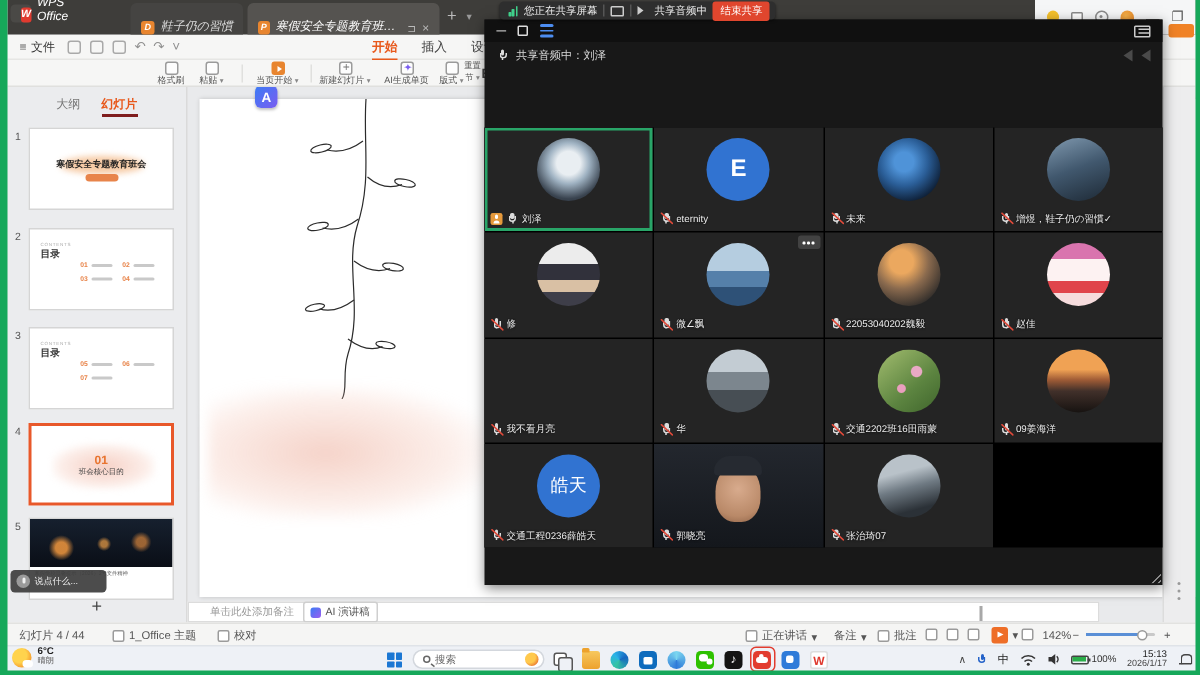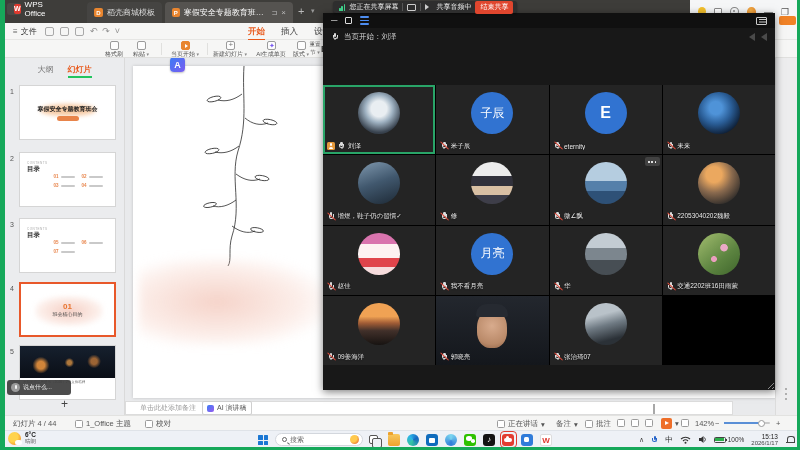--- a/index.html
+++ b/index.html
@@ -7,21 +7,21 @@
   .screen { position:relative; width:800px; height:450px; background:#e9eaec; overflow:hidden; }
   .abs { position:absolute; }
 
   
   .edge-l { left:0; top:0; width:5px; height:450px; background:#16a85a; z-index:60; }
   .edge-r { right:0; top:0; width:3px; height:450px; background:#16a85a; z-index:60; }
   .edge-b { left:0; bottom:0; width:800px; height:3px; background:#16a85a; z-index:60; }
 
   
   .titlebar { left:5px; top:0; width:792px; height:23px; background:#3e3d3a; z-index:5; }
-  .ttab { position:absolute; top:2px; height:21px; display:flex; align-items:center; gap:4px; padding:0 7px; font-size:8px; color:#ddd; border-radius:4px 4px 0 0; }
+  .ttab { position:absolute; top:2px; height:21px; display:flex; align-items:flex-end; gap:4px; padding:0 7px; font-size:8px; color:#ddd; border-radius:4px 4px 0 0;font-style:italic; }
   .ttab.app { left:2px; background:#4a4946; color:#fff; }
   .ttab.store { left:82px; background:#454442; }
   .ttab.doc { left:160px; background:#555350; color:#fff; width:128px; }
   .wlogo { width:10px; height:10px; background:#e03a2f; border-radius:2px; color:#fff; font-size:7px; font-weight:bold; display:flex; align-items:center; justify-content:center; }
   .dicon { width:9px; height:9px; background:#e8852f; border-radius:2px; color:#fff; font-size:6px; font-weight:bold; display:flex; align-items:center; justify-content:center; }
   .tclose { margin-left:auto; color:#bbb; font-size:8px; }
   .tpin { color:#bbb; font-size:7px; }
   .newtab { left:293px; top:5px; color:#bbb; font-size:11px; }
   .tcaret { left:306px; top:7px; color:#999; font-size:7px; }
   .trwhite { right:0; top:0; width:107px; height:23px; background:#f5f6f7; display:flex; align-items:center; gap:8px; padding:0 8px; }
@@ -61,21 +61,21 @@
   .ricon.orange::after { content:""; position:absolute; left:3px; top:2.2px; width:0; height:0; border:2.3px solid transparent; border-left:3.5px solid #fff; }
   .ricon.plus::after { content:"+"; position:absolute; left:2px; top:-1px; color:#777; font-size:8px; }
   .ricon.spark::after { content:"✦"; position:absolute; left:1.5px; top:-0.5px; color:#7a5cf0; font-size:7px; }
   .dd::after { content:" ▾"; font-size:5px; color:#888; }
   .rsep { position:absolute; top:3px; width:1px; height:12px; background:#e0e0de; }
   .boldb { position:absolute; left:316px; top:4px; font-size:9px; font-weight:bold; color:#444; }
 
   
   .panel { left:5px; top:58px; width:120px; height:357px; background:#ebecee; border-right:1px solid #dadada; z-index:3; }
   .ptabs { position:absolute; left:0; top:6px; width:100%; display:flex; justify-content:center; gap:14px; font-size:8px; color:#777; }
-  .ptab.on { color:#e8591c; font-weight:bold; border-bottom:2px solid #22c55e; padding-bottom:1px; }
+  .ptab.on { color:#e8591c; font-weight:bold; border-bottom:2px solid #7f1d1d; padding-bottom:1px; }
   .thumb { position:absolute; left:14px; width:97px; height:55px; background:#fff; border:1px solid #d5d5d5; overflow:hidden; }
   .thumb.sel { border:2px solid #e8582a; }
   .tno { position:absolute; left:5px; font-size:7px; color:#555; }
   .t1wrap { position:relative; height:100%; display:flex; flex-direction:column; align-items:center; justify-content:center; gap:2px; }
   .t1blob { position:absolute; width:56px; height:12px; background:#f6caa4; border-radius:50%; filter:blur(2px); top:18px; }
   .t1title { position:relative; font-size:6px; font-weight:bold; color:#222; }
   .t1pill { position:relative; width:22px; height:5px; background:#e8844a; border-radius:2.5px; }
   .tocwrap { display:flex; height:100%; padding:8px 5px 5px 7px; gap:6px; }
   .toctitle { font-size:6.5px; font-weight:bold; color:#333; }
   .toccap { font-size:3px; color:#aaa; letter-spacing:.5px; }
@@ -230,21 +230,21 @@
 
 <div class="screen">
 
   <div class="abs titlebar">
     <div class="ttab app">
       <span class="wlogo">W</span>
       <span>WPS Office</span>
     </div>
     <div class="ttab store">
       <span class="dicon">D</span>
-      <span>稻壳商城模板</span>
+      <span>鞋子仍の習慣</span>
     </div>
     <div class="ttab doc">
       <span class="dicon">P</span>
       <span style="overflow:hidden;white-space:nowrap;text-overflow:ellipsis;max-width:84px;">寒假安全专题教育班会.pptx</span>
       <span class="tpin">⊐</span>
       <span class="tclose">×</span>
     </div>
     <div class="abs newtab">+</div>
     <div class="abs tcaret">▾</div>
     <div class="abs trwhite">
@@ -506,48 +506,39 @@
           <b></b>
           <b></b>
           <b></b>
         </span>
       <span class="viewsw"></span>
     </div>
     <div class="speakrow">
       <span class="mic">
           <i></i>
         </span>
-      <span class="speaktxt">当页开始：刘泽</span>
+      <span class="speaktxt">共享音频中：刘泽</span>
       <span class="garrows">
           <i></i>
           <i></i>
         </span>
     </div>
 
     <div class="mgrid">
       <div class="tile speaking">
         <div class="av av-liuze"></div>
         <div class="plabel">
             <span class="hostb"></span>
             <span class="mic">
               <i></i>
             </span>
             <span class="pname">刘泽</span>
           </div>
       </div>
       <div class="tile">
-        <div class="av txt">子辰</div>
-        <div class="plabel">
-            <span class="mic muted">
-              <i></i>
-            </span>
-            <span class="pname">米子辰</span>
-          </div>
-      </div>
-      <div class="tile">
         <div class="av txt big">E</div>
         <div class="plabel">
             <span class="mic muted">
               <i></i>
             </span>
             <span class="pname">eternity</span>
           </div>
       </div>
       <div class="tile">
         <div class="av av-earth"></div>
@@ -604,21 +595,20 @@
       <div class="tile">
         <div class="av av-laugh"></div>
         <div class="plabel">
             <span class="mic muted">
               <i></i>
             </span>
             <span class="pname">赵佳</span>
           </div>
       </div>
       <div class="tile">
-        <div class="av txt">月亮</div>
         <div class="plabel">
             <span class="mic muted">
               <i></i>
             </span>
             <span class="pname">我不看月亮</span>
           </div>
       </div>
       <div class="tile">
         <div class="av av-street"></div>
         <div class="plabel">
@@ -638,20 +628,29 @@
           </div>
       </div>
 
       <div class="tile">
         <div class="av av-sunset"></div>
         <div class="plabel">
             <span class="mic muted">
               <i></i>
             </span>
             <span class="pname">09姜海洋</span>
+          </div>
+      </div>
+      <div class="tile">
+        <div class="av txt">皓天</div>
+        <div class="plabel">
+            <span class="mic muted">
+              <i></i>
+            </span>
+            <span class="pname">交通工程0236薛皓天</span>
           </div>
       </div>
       <div class="tile video">
         <div class="plabel">
             <span class="mic muted">
               <i></i>
             </span>
             <span class="pname">郭晓亮</span>
           </div>
       </div>

